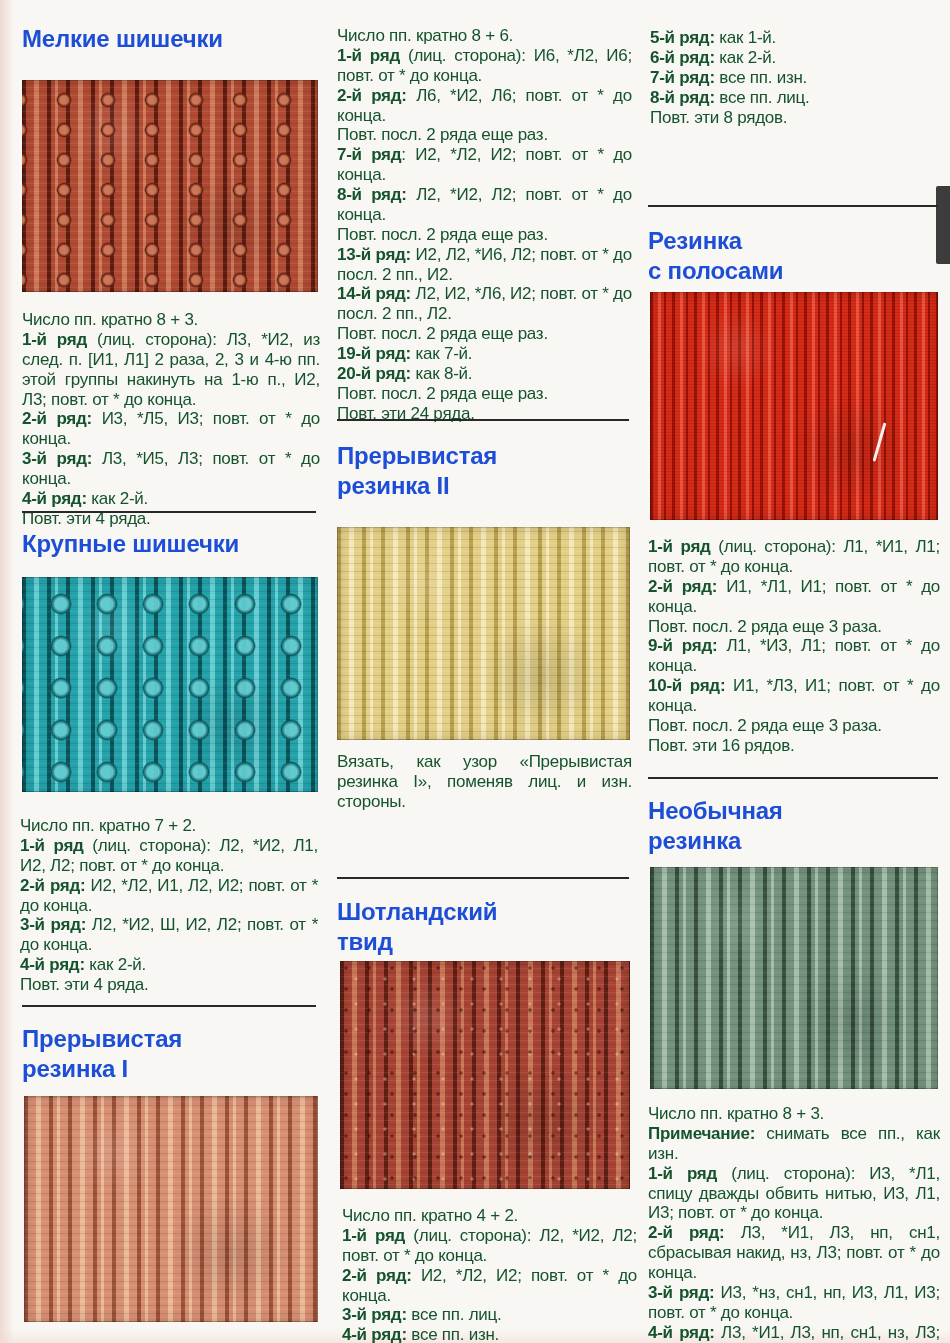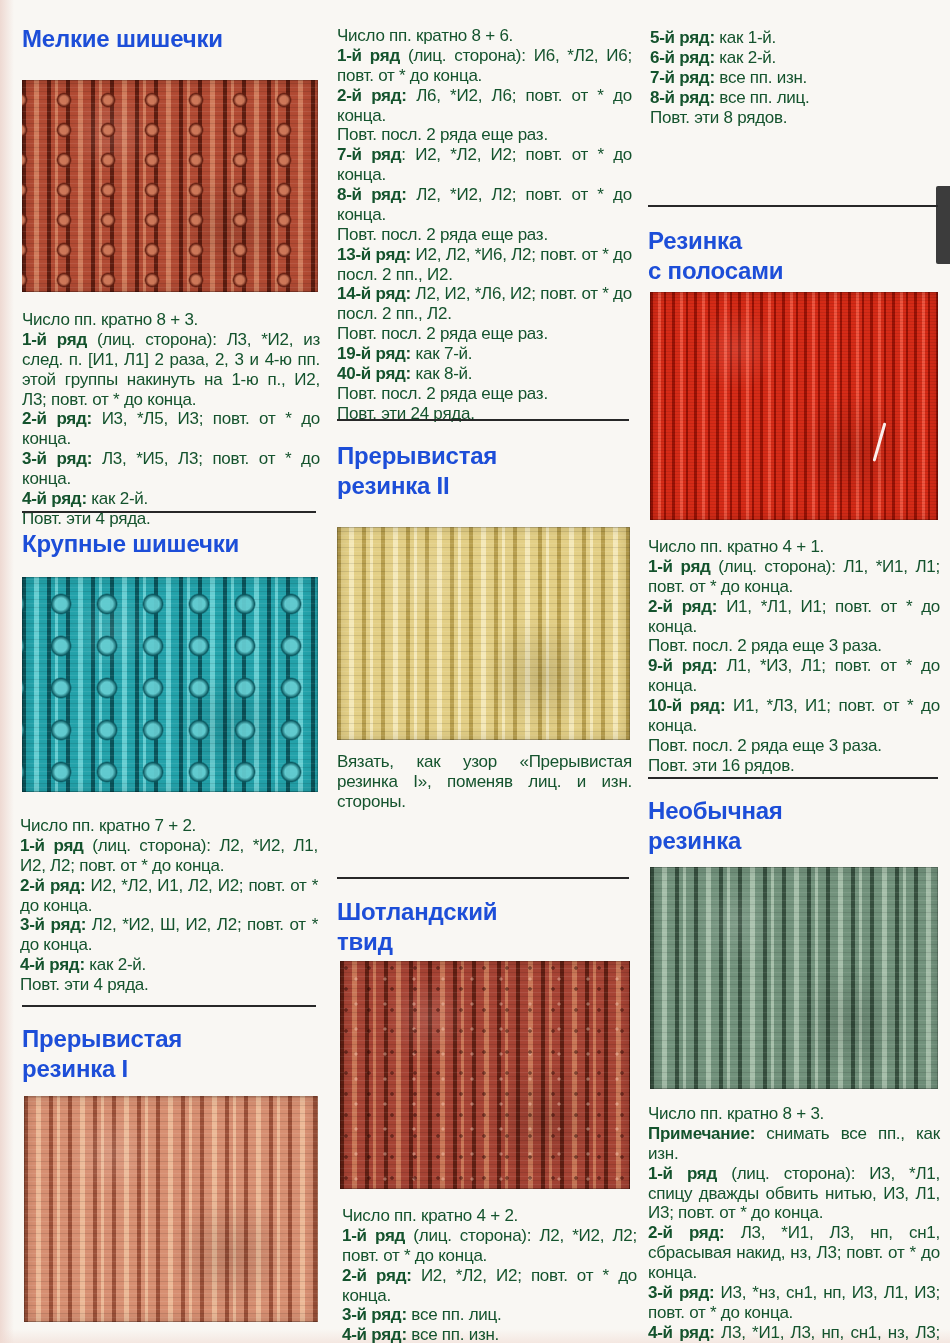--- a/index.html
+++ b/index.html
@@ -155,21 +155,21 @@
       <p><b>1-й ряд</b><span> (лиц. сторона): И6, *Л2, И6; повт. от * до конца.</span></p>
       <p><b>2-й ряд:</b><span> Л6, *И2, Л6; повт. от * до конца.</span></p>
       <p><span>Повт. посл. 2 ряда еще раз.</span></p>
       <p><b>7-й ряд</b><span>: И2, *Л2, И2; повт. от * до конца.</span></p>
       <p><b>8-й ряд:</b><span> Л2, *И2, Л2; повт. от * до конца.</span></p>
       <p><span>Повт. посл. 2 ряда еще раз.</span></p>
       <p><b>13-й ряд:</b><span> И2, Л2, *И6, Л2; повт. от * до посл. 2 пп., И2.</span></p>
       <p><b>14-й ряд:</b><span> Л2, И2, *Л6, И2; повт. от * до посл. 2 пп., Л2.</span></p>
       <p><span>Повт. посл. 2 ряда еще раз.</span></p>
       <p><b>19-й ряд:</b><span> как 7-й.</span></p>
-      <p><b>40-й ряд:</b><span> как 8-й.</span></p>
+      <p><b>20-й ряд:</b><span> как 8-й.</span></p>
       <p><span>Повт. посл. 2 ряда еще раз.</span></p>
       <p><span>Повт. эти 24 ряда.</span></p>
     </div>
 
   <div class="rule abs" style="left:337px;top:419px;width:292px"></div>
 
   <h2 class="title abs" style="left:337px;top:441px;width:295px">
       <div>Прерывистая</div>
       <div>резинка II</div>
     </h2>
@@ -210,21 +210,20 @@
   <h2 class="title abs" style="left:648px;top:226px;width:290px">
       <div>Резинка</div>
       <div>с полосами</div>
     </h2>
 
   <div class="swatch rib-fine abs" style="left: 650px; top: 292px; width: 288px; height: 228px; --base: #d62b17; --dark: #9a1205; --light: #ef5540;">
     <div class="thread-mark" style="left:228px;top:130px"></div>
   </div>
 
   <div class="body abs" style="left:648px;top:537px;width:292px">
-      <p><span>Число пп. кратно 4 + 1.</span></p>
       <p><b>1-й ряд</b><span> (лиц. сторона): Л1, *И1, Л1; повт. от * до конца.</span></p>
       <p><b>2-й ряд:</b><span> И1, *Л1, И1; повт. от * до конца.</span></p>
       <p><span>Повт. посл. 2 ряда еще 3 раза.</span></p>
       <p><b>9-й ряд:</b><span> Л1, *И3, Л1; повт. от * до конца.</span></p>
       <p><b>10-й ряд:</b><span> И1, *Л3, И1; повт. от * до конца.</span></p>
       <p><span>Повт. посл. 2 ряда еще 3 раза.</span></p>
       <p><span>Повт. эти 16 рядов.</span></p>
     </div>
 
   <div class="rule abs" style="left:648px;top:777px;width:290px"></div>

